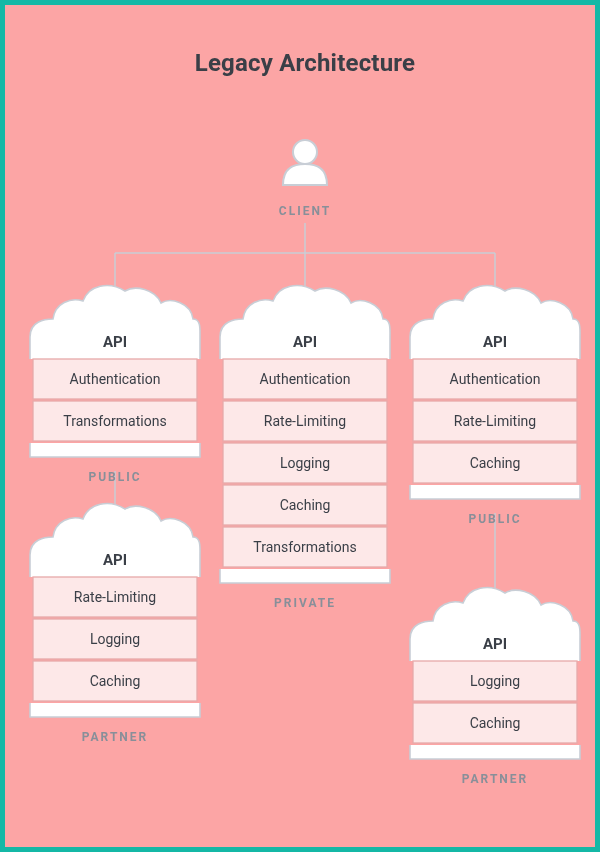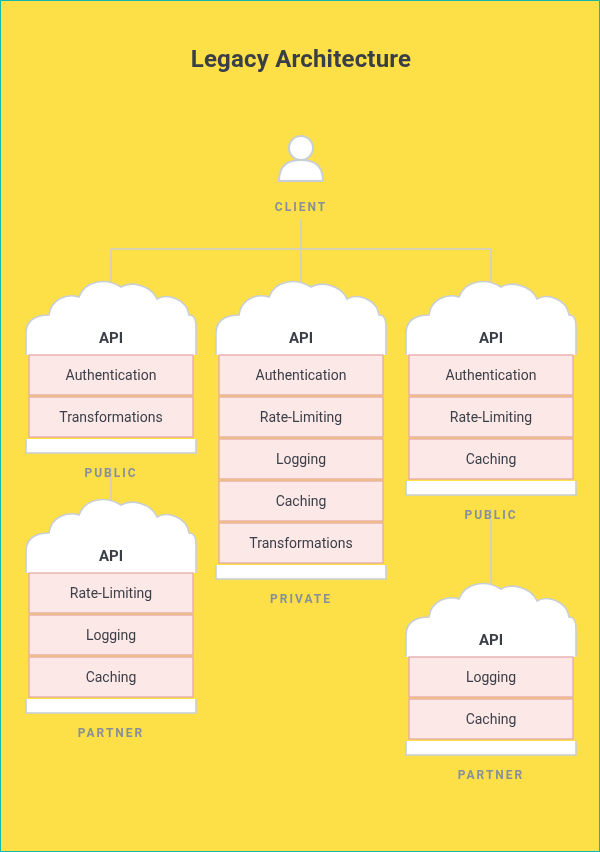--- a/index.html
+++ b/index.html
@@ -6,22 +6,22 @@
     margin: 0;
     padding: 0;
     background: #ffffff;
     font-family: -apple-system, BlinkMacSystemFont, "Segoe UI", Roboto, "Helvetica Neue", Arial, sans-serif;
     color: #3a3f47;
   }
   .frame {
     box-sizing: border-box;
     width: 600px;
     height: 852px;
-    border: 1px solid #14b8a6;
-    background: #fde047;
+    border: 5px solid #14b8a6;
+    background: #fca5a5;
     position: relative;
   }
   .frame svg { display:block; }
   .title {
     font-size: 24px;
     font-weight: 700;
     fill: #3a3f47;
     letter-spacing: 0.2px;
     text-anchor: middle;
   }

